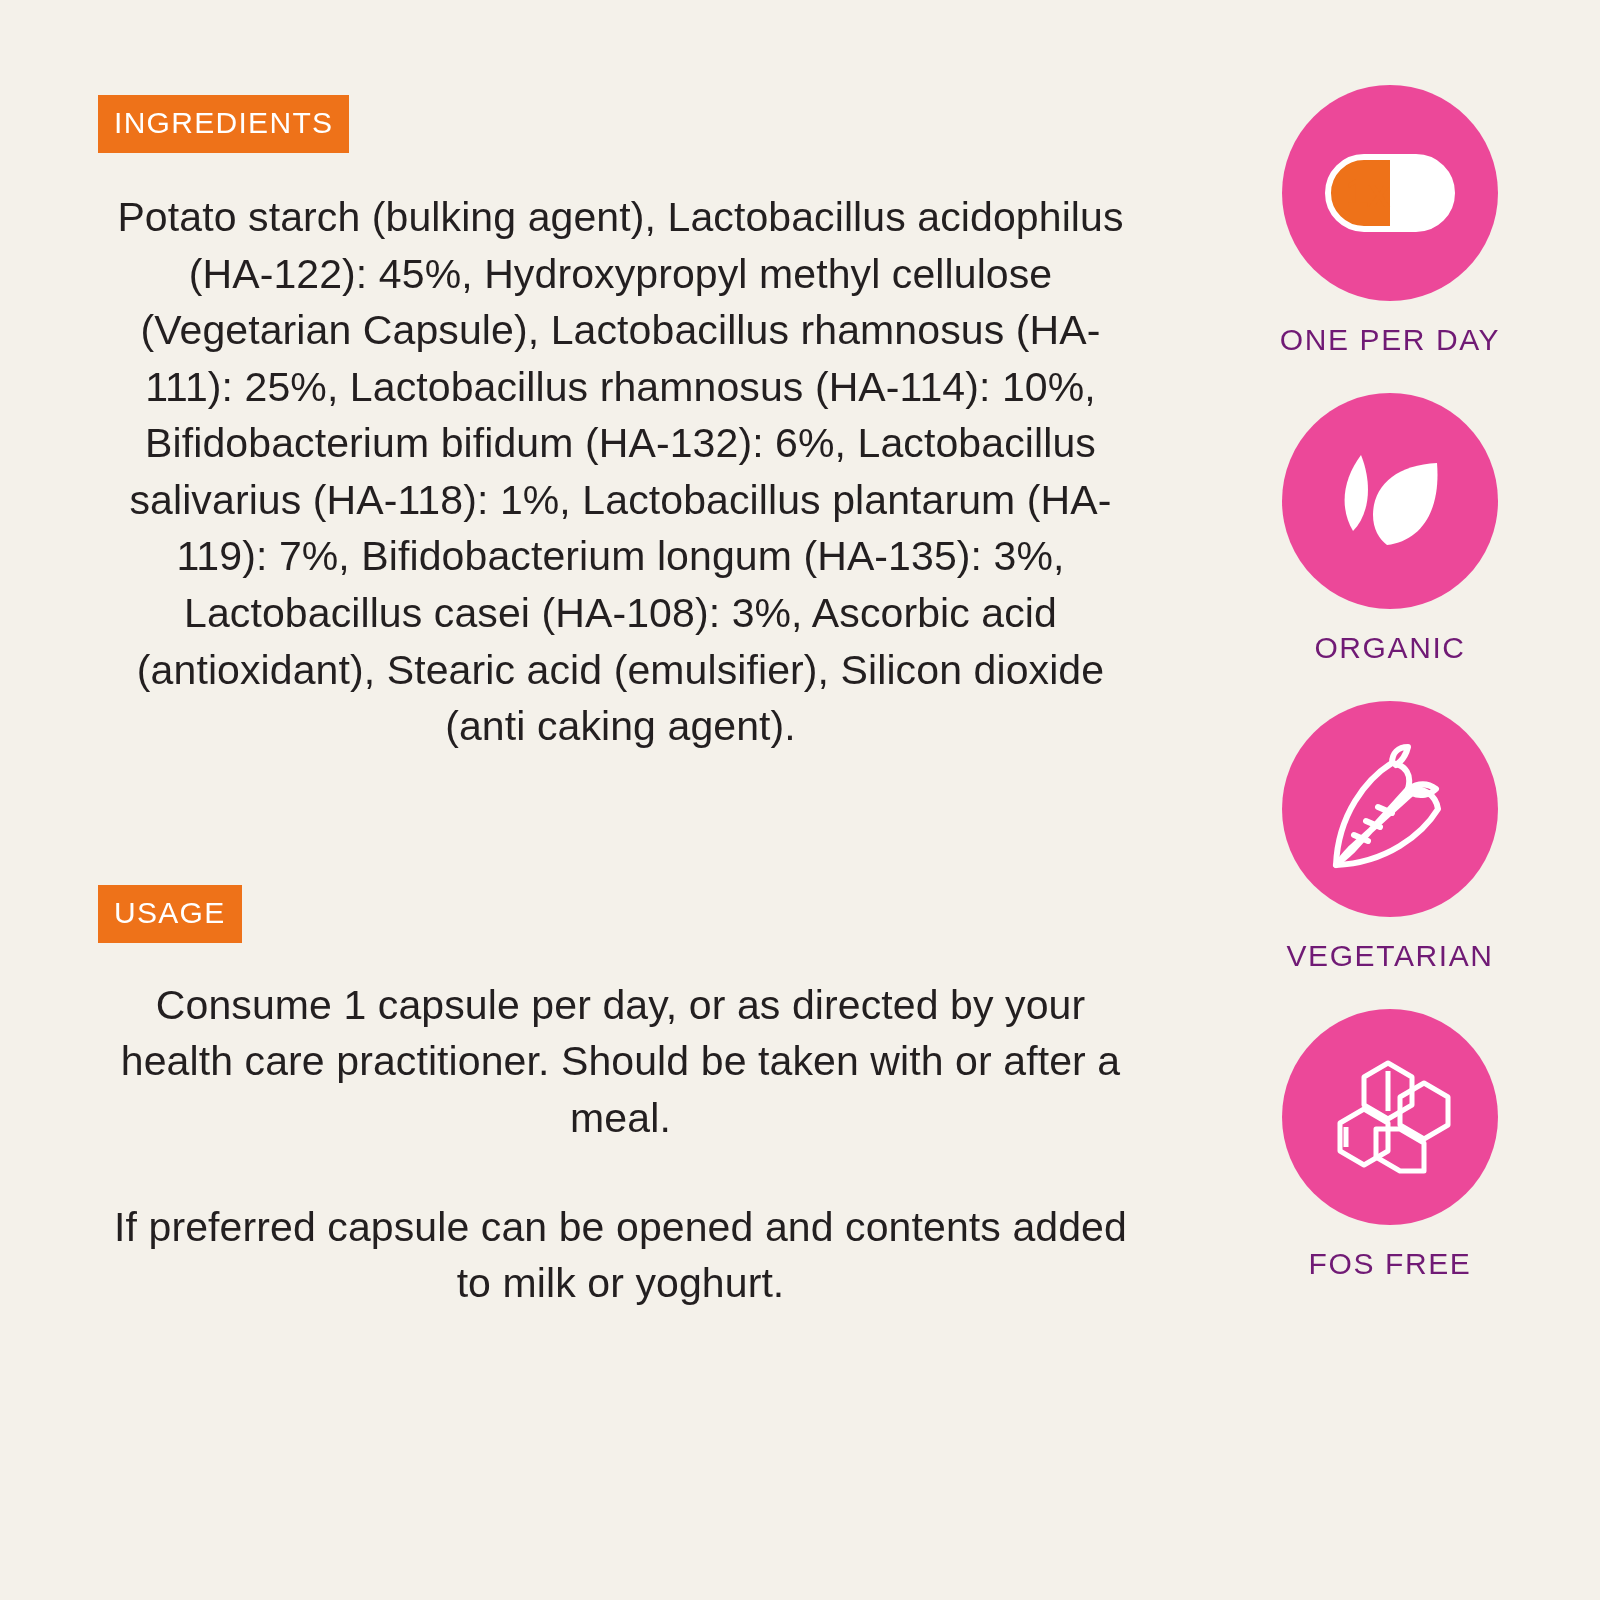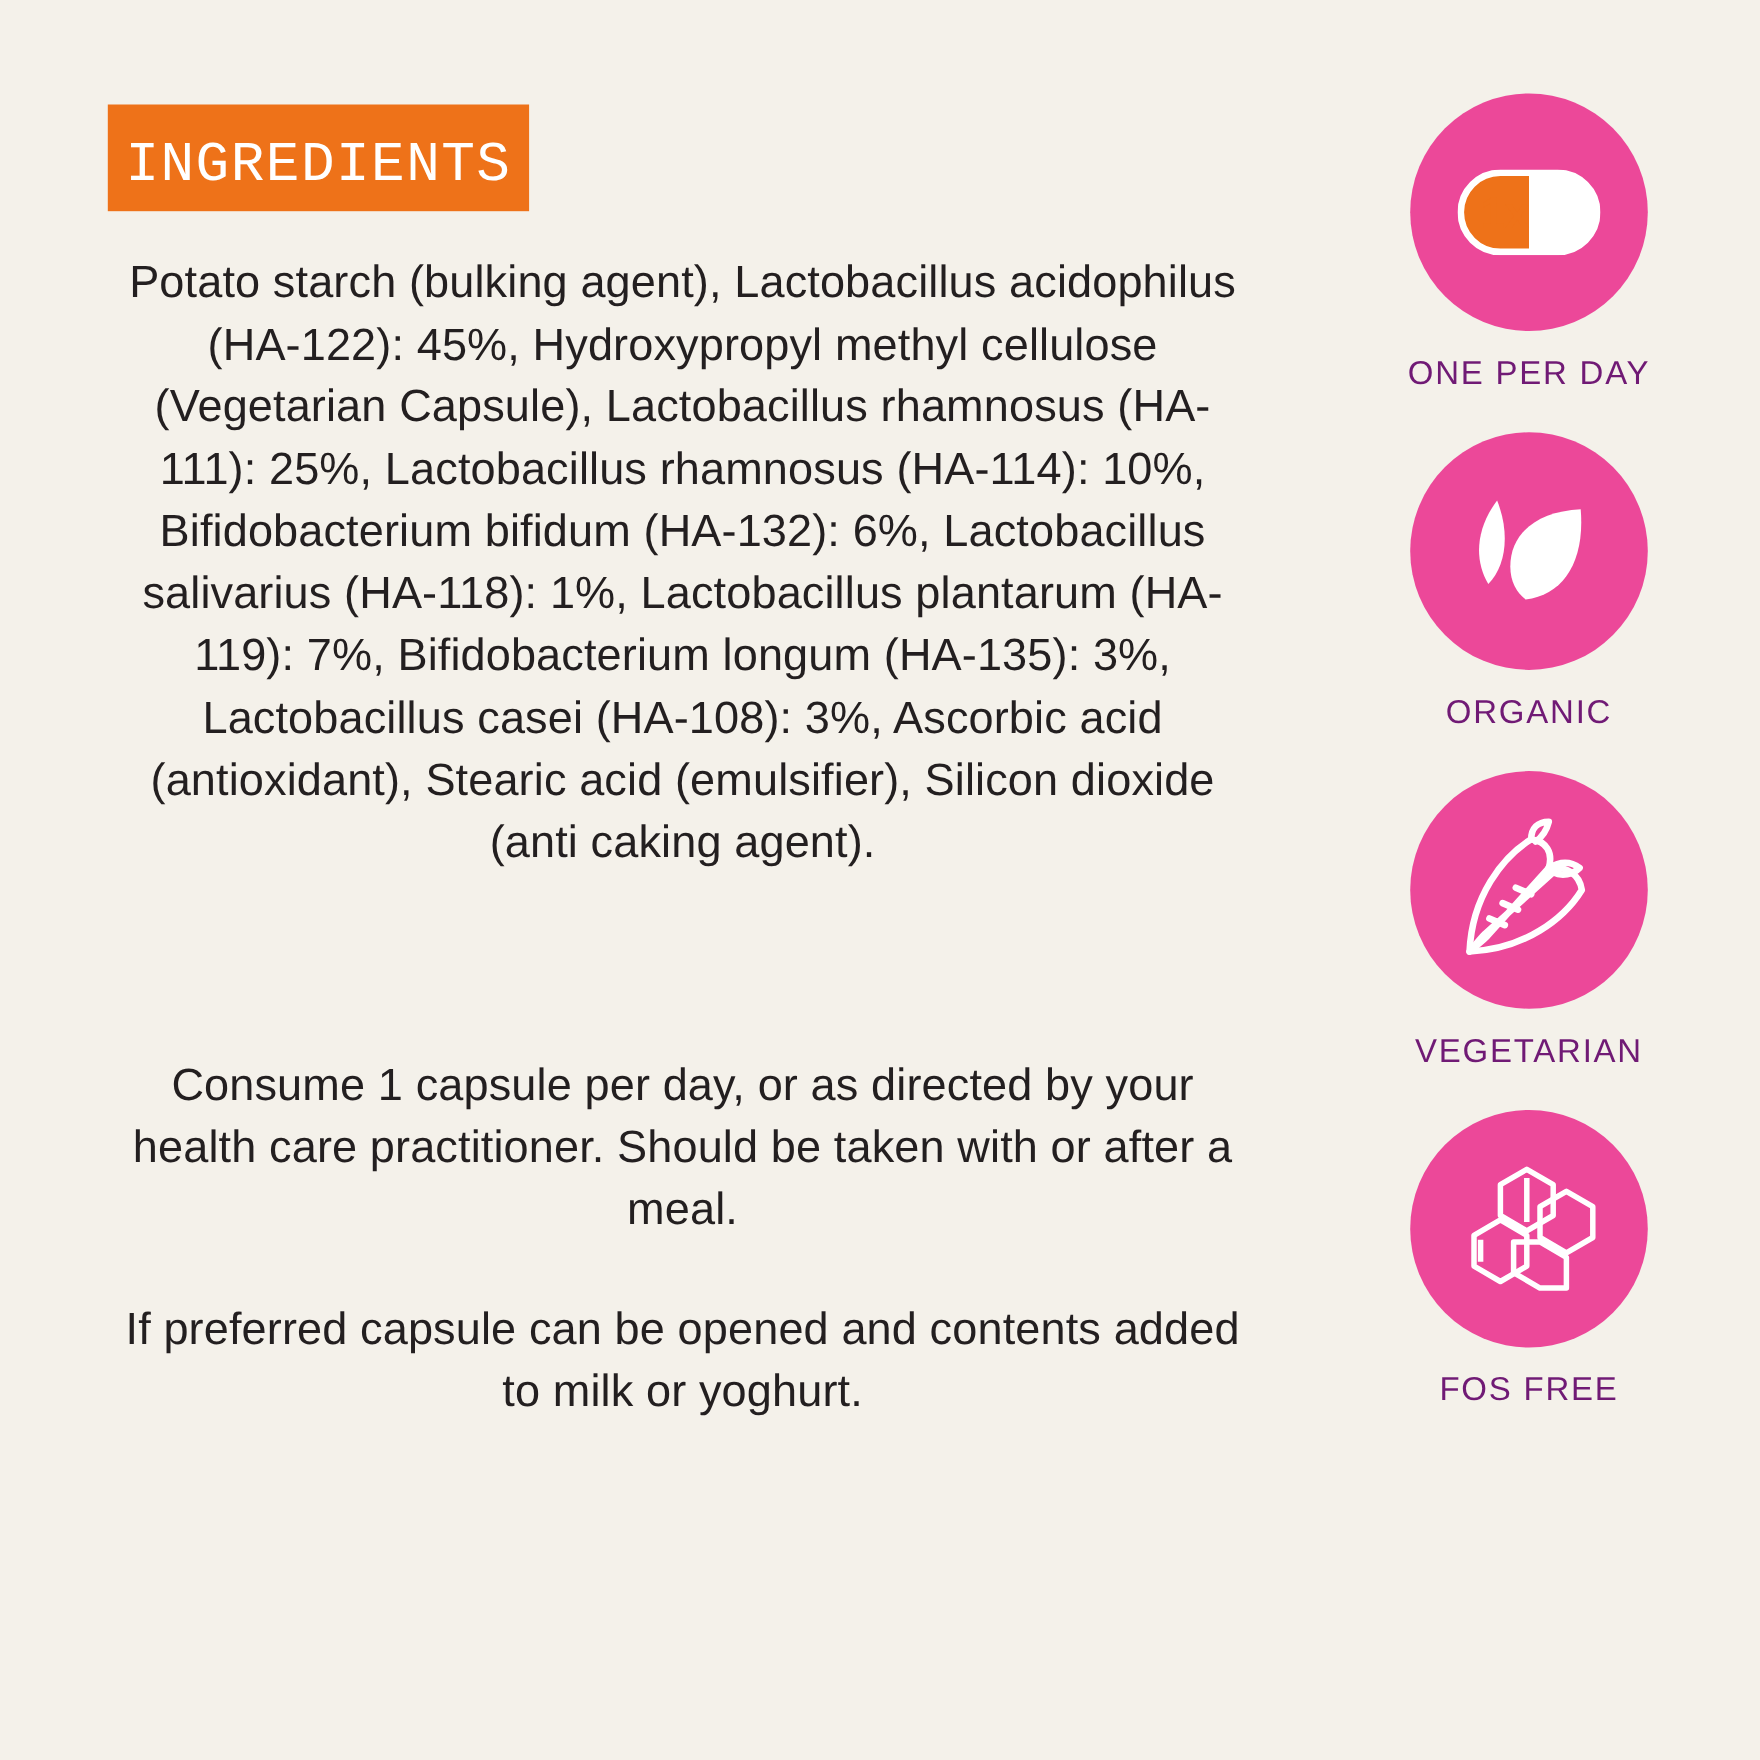--- a/index.html
+++ b/index.html
@@ -32,26 +32,25 @@
     display: flex;
     flex-direction: column;
     align-items: center;
   }
 
   
   .section-chip {
     display: inline-block;
     background: #ee7219;
     color: #ffffff;
-    font-size: 51px;
+    font-size: 30px;
     letter-spacing: 1.3px;
     line-height: 1;
-    padding: 31px 16px 15px 16px;
+    padding: 13px 16px 15px 16px;
     font-weight: 400;
-    font-family: Liberation Mono, monospace;
   }
 
   .body-text {
     color: #231f20;
     font-size: 41px;
     line-height: 1.38;
     letter-spacing: 0.1px;
     max-width: 1045px;
     margin: 0;
     text-align: center;
@@ -109,20 +108,21 @@
   <div class="content-col">
 
     <div>
       <div class="section-chip">INGREDIENTS</div>
       <p class="body-text ingredients-text">Potato starch (bulking agent), Lactobacillus acidophilus (HA-122): 45%, Hydroxypropyl methyl cellulose (Vegetarian Capsule), Lactobacillus rhamnosus (HA-111): 25%, Lactobacillus rhamnosus (HA-114): 10%, Bifidobacterium bifidum (HA-132): 6%, Lactobacillus salivarius (HA-118): 1%, Lactobacillus plantarum (HA-119): 7%, Bifidobacterium longum (HA-135): 3%, Lactobacillus casei (HA-108): 3%, Ascorbic acid (antioxidant), Stearic acid (emulsifier), Silicon dioxide (anti caking agent).</p>
     </div>
 
     <div class="usage-gap"></div>
 
     <div>
+      <div class="section-chip">USAGE</div>
       <div class="usage-block">
         <p class="body-text">Consume 1 capsule per day, or as directed by your health care practitioner. Should be taken with or after a meal.</p>
         <p class="body-text">If preferred capsule can be opened and contents added to milk or yoghurt.</p>
       </div>
     </div>
 
   </div>
 
   <div class="badge-col">
 

